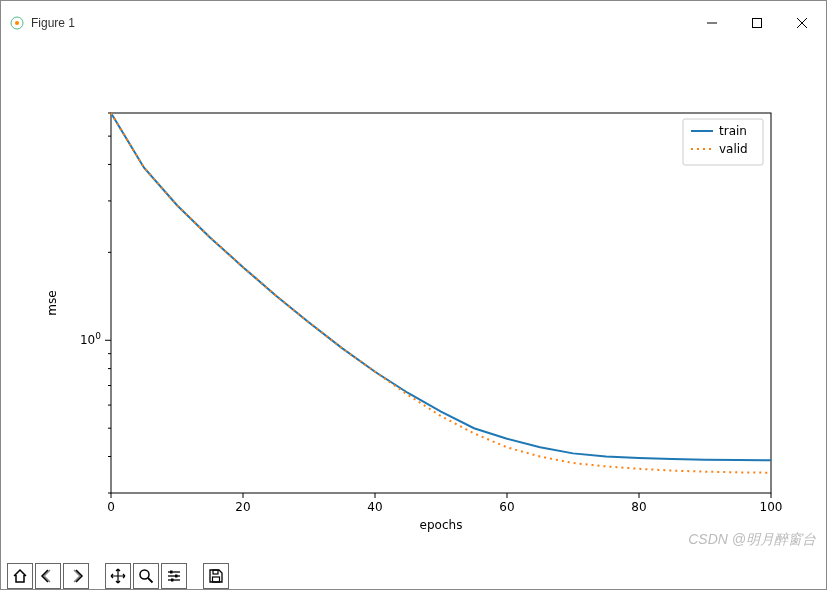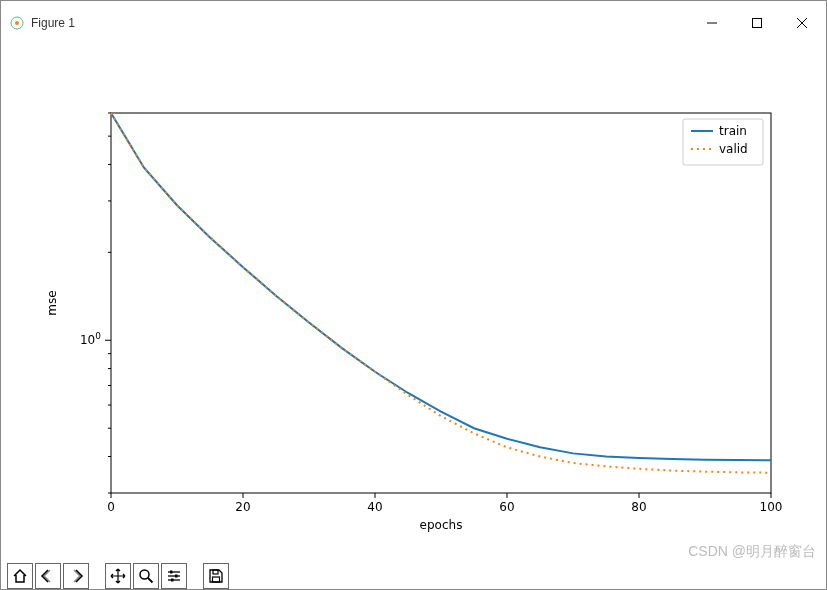--- a/index.html
+++ b/index.html
@@ -60,24 +60,25 @@
       border: 1px solid #666;
       background: #fff;
       display: flex; align-items: center; justify-content: center;
       cursor: pointer;
     }
     .tbtn svg { width: 16px; height: 16px; }
     .tgap { width: 12px; }
     .watermark {
       position: absolute;
       right: 10px;
-      bottom: 0;
+      bottom: 12px;
       font-size: 14px;
       color: rgba(120,120,120,0.5);
       pointer-events: none;
+      font-style: italic;
     }
   </style>
 </head>
 <body>
 
 <div class="titlebar">
   <span class="app-icon">
     <svg viewBox="0 0 16 16">
         <circle cx="8" cy="8" r="6" fill="none" stroke="#5b8" stroke-width="1"></circle>
         <circle cx="8" cy="8" r="2" fill="#f80"></circle>

